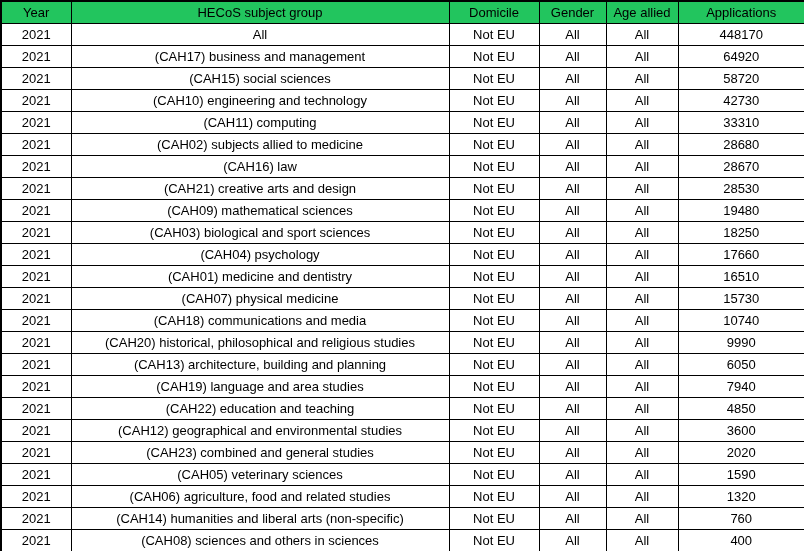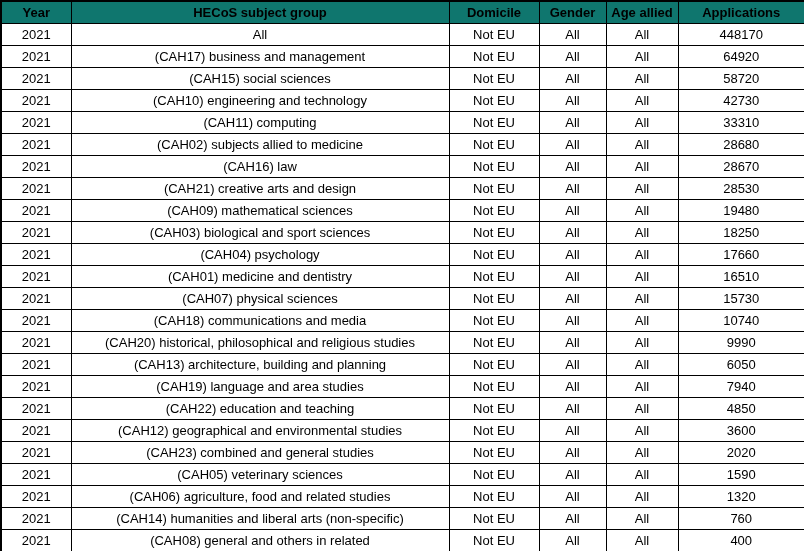--- a/index.html
+++ b/index.html
@@ -29,22 +29,22 @@
     font-size: 13px;
     line-height: 1;
     padding: 0 2px;
     height: 21px;
     color: #000000;
     white-space: nowrap;
     overflow: hidden;
     font-weight: normal;
   }
   table.data-table thead th {
-    background: #0f766e;
-    font-weight: bold;
+    background: #22c55e;
+    font-weight: normal;
   }
   table.data-table tbody td {
     background: #FFFFFF;
   }
   col.c-year        { width: 70px; }
   col.c-subject     { width: 378px; }
   col.c-domicile    { width: 90px; }
   col.c-gender      { width: 67px; }
   col.c-agegroup    { width: 72px; }
   col.c-applications{ width: 127px; }
@@ -164,21 +164,21 @@
         <tr>
           <td>2021</td>
           <td>(CAH01) medicine and dentistry</td>
           <td>Not EU</td>
           <td>All</td>
           <td>All</td>
           <td>16510</td>
         </tr>
         <tr>
           <td>2021</td>
-          <td>(CAH07) physical sciences</td>
+          <td>(CAH07) physical medicine</td>
           <td>Not EU</td>
           <td>All</td>
           <td>All</td>
           <td>15730</td>
         </tr>
         <tr>
           <td>2021</td>
           <td>(CAH18) communications and media</td>
           <td>Not EU</td>
           <td>All</td>
@@ -252,21 +252,21 @@
         <tr>
           <td>2021</td>
           <td>(CAH14) humanities and liberal arts (non-specific)</td>
           <td>Not EU</td>
           <td>All</td>
           <td>All</td>
           <td>760</td>
         </tr>
         <tr>
           <td>2021</td>
-          <td>(CAH08) general and others in related</td>
+          <td>(CAH08) sciences and others in sciences</td>
           <td>Not EU</td>
           <td>All</td>
           <td>All</td>
           <td>400</td>
         </tr>
       </tbody>
   </table>
 </div>
 
 </body></html>

